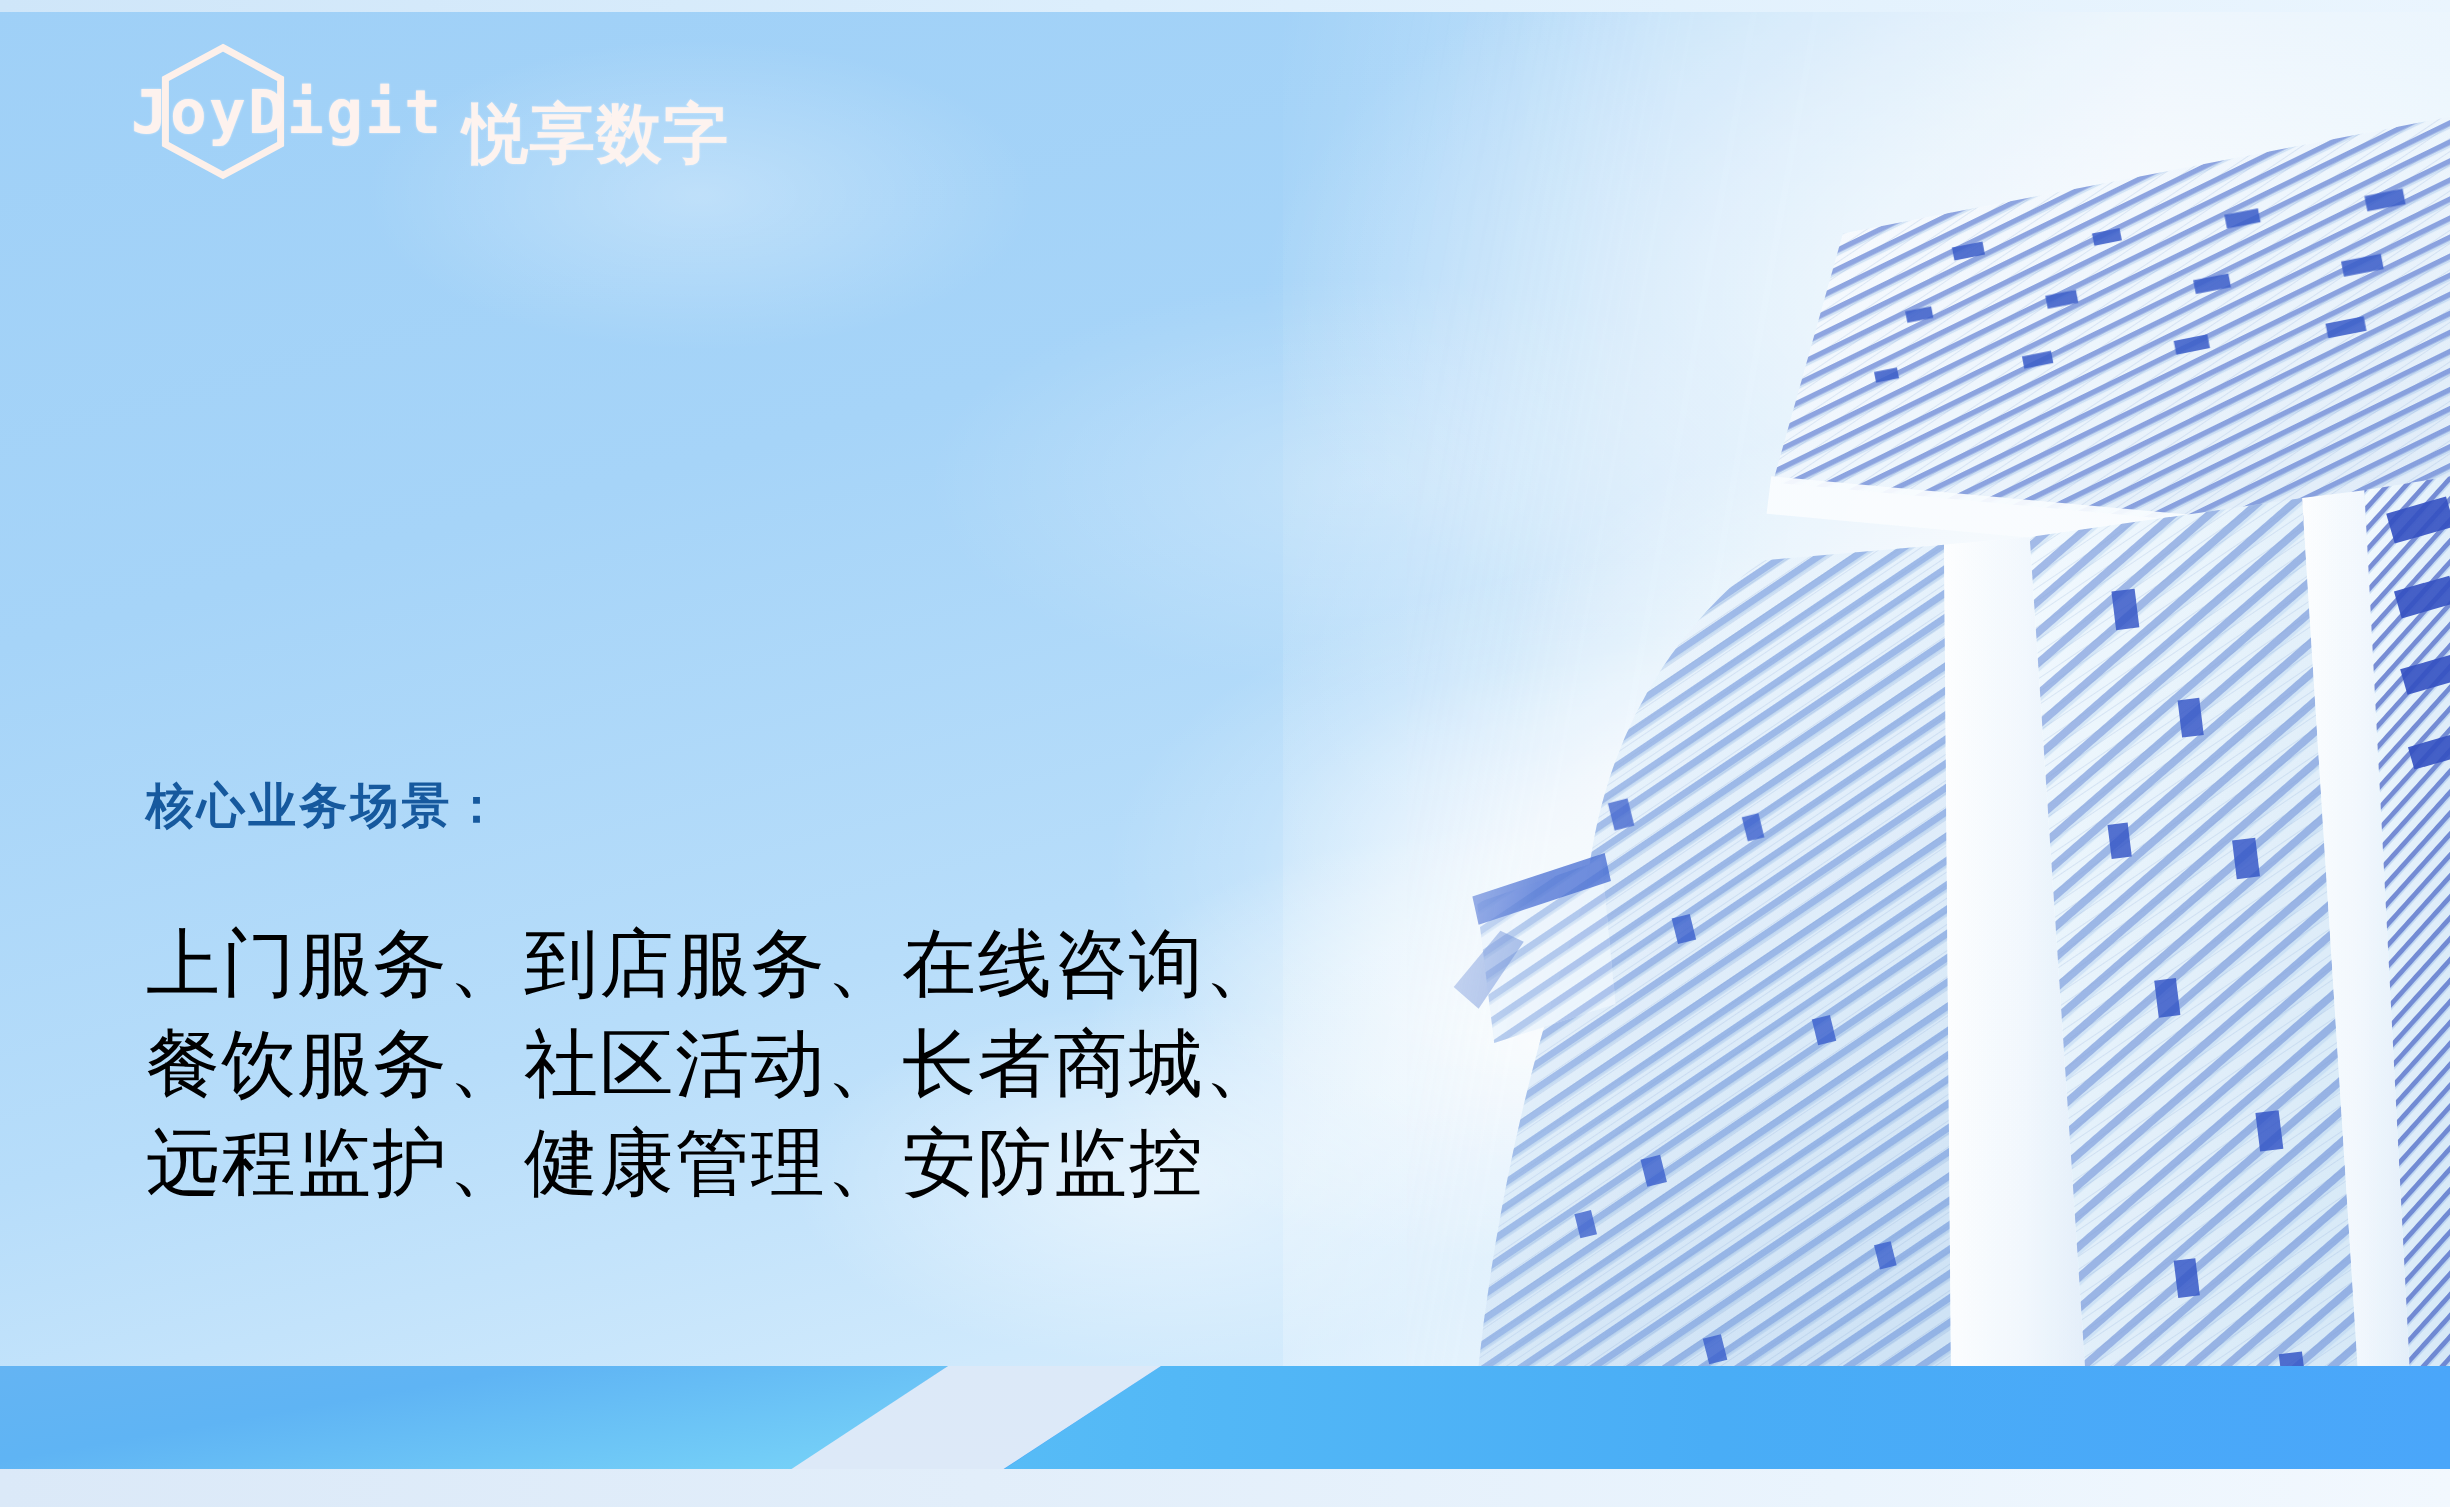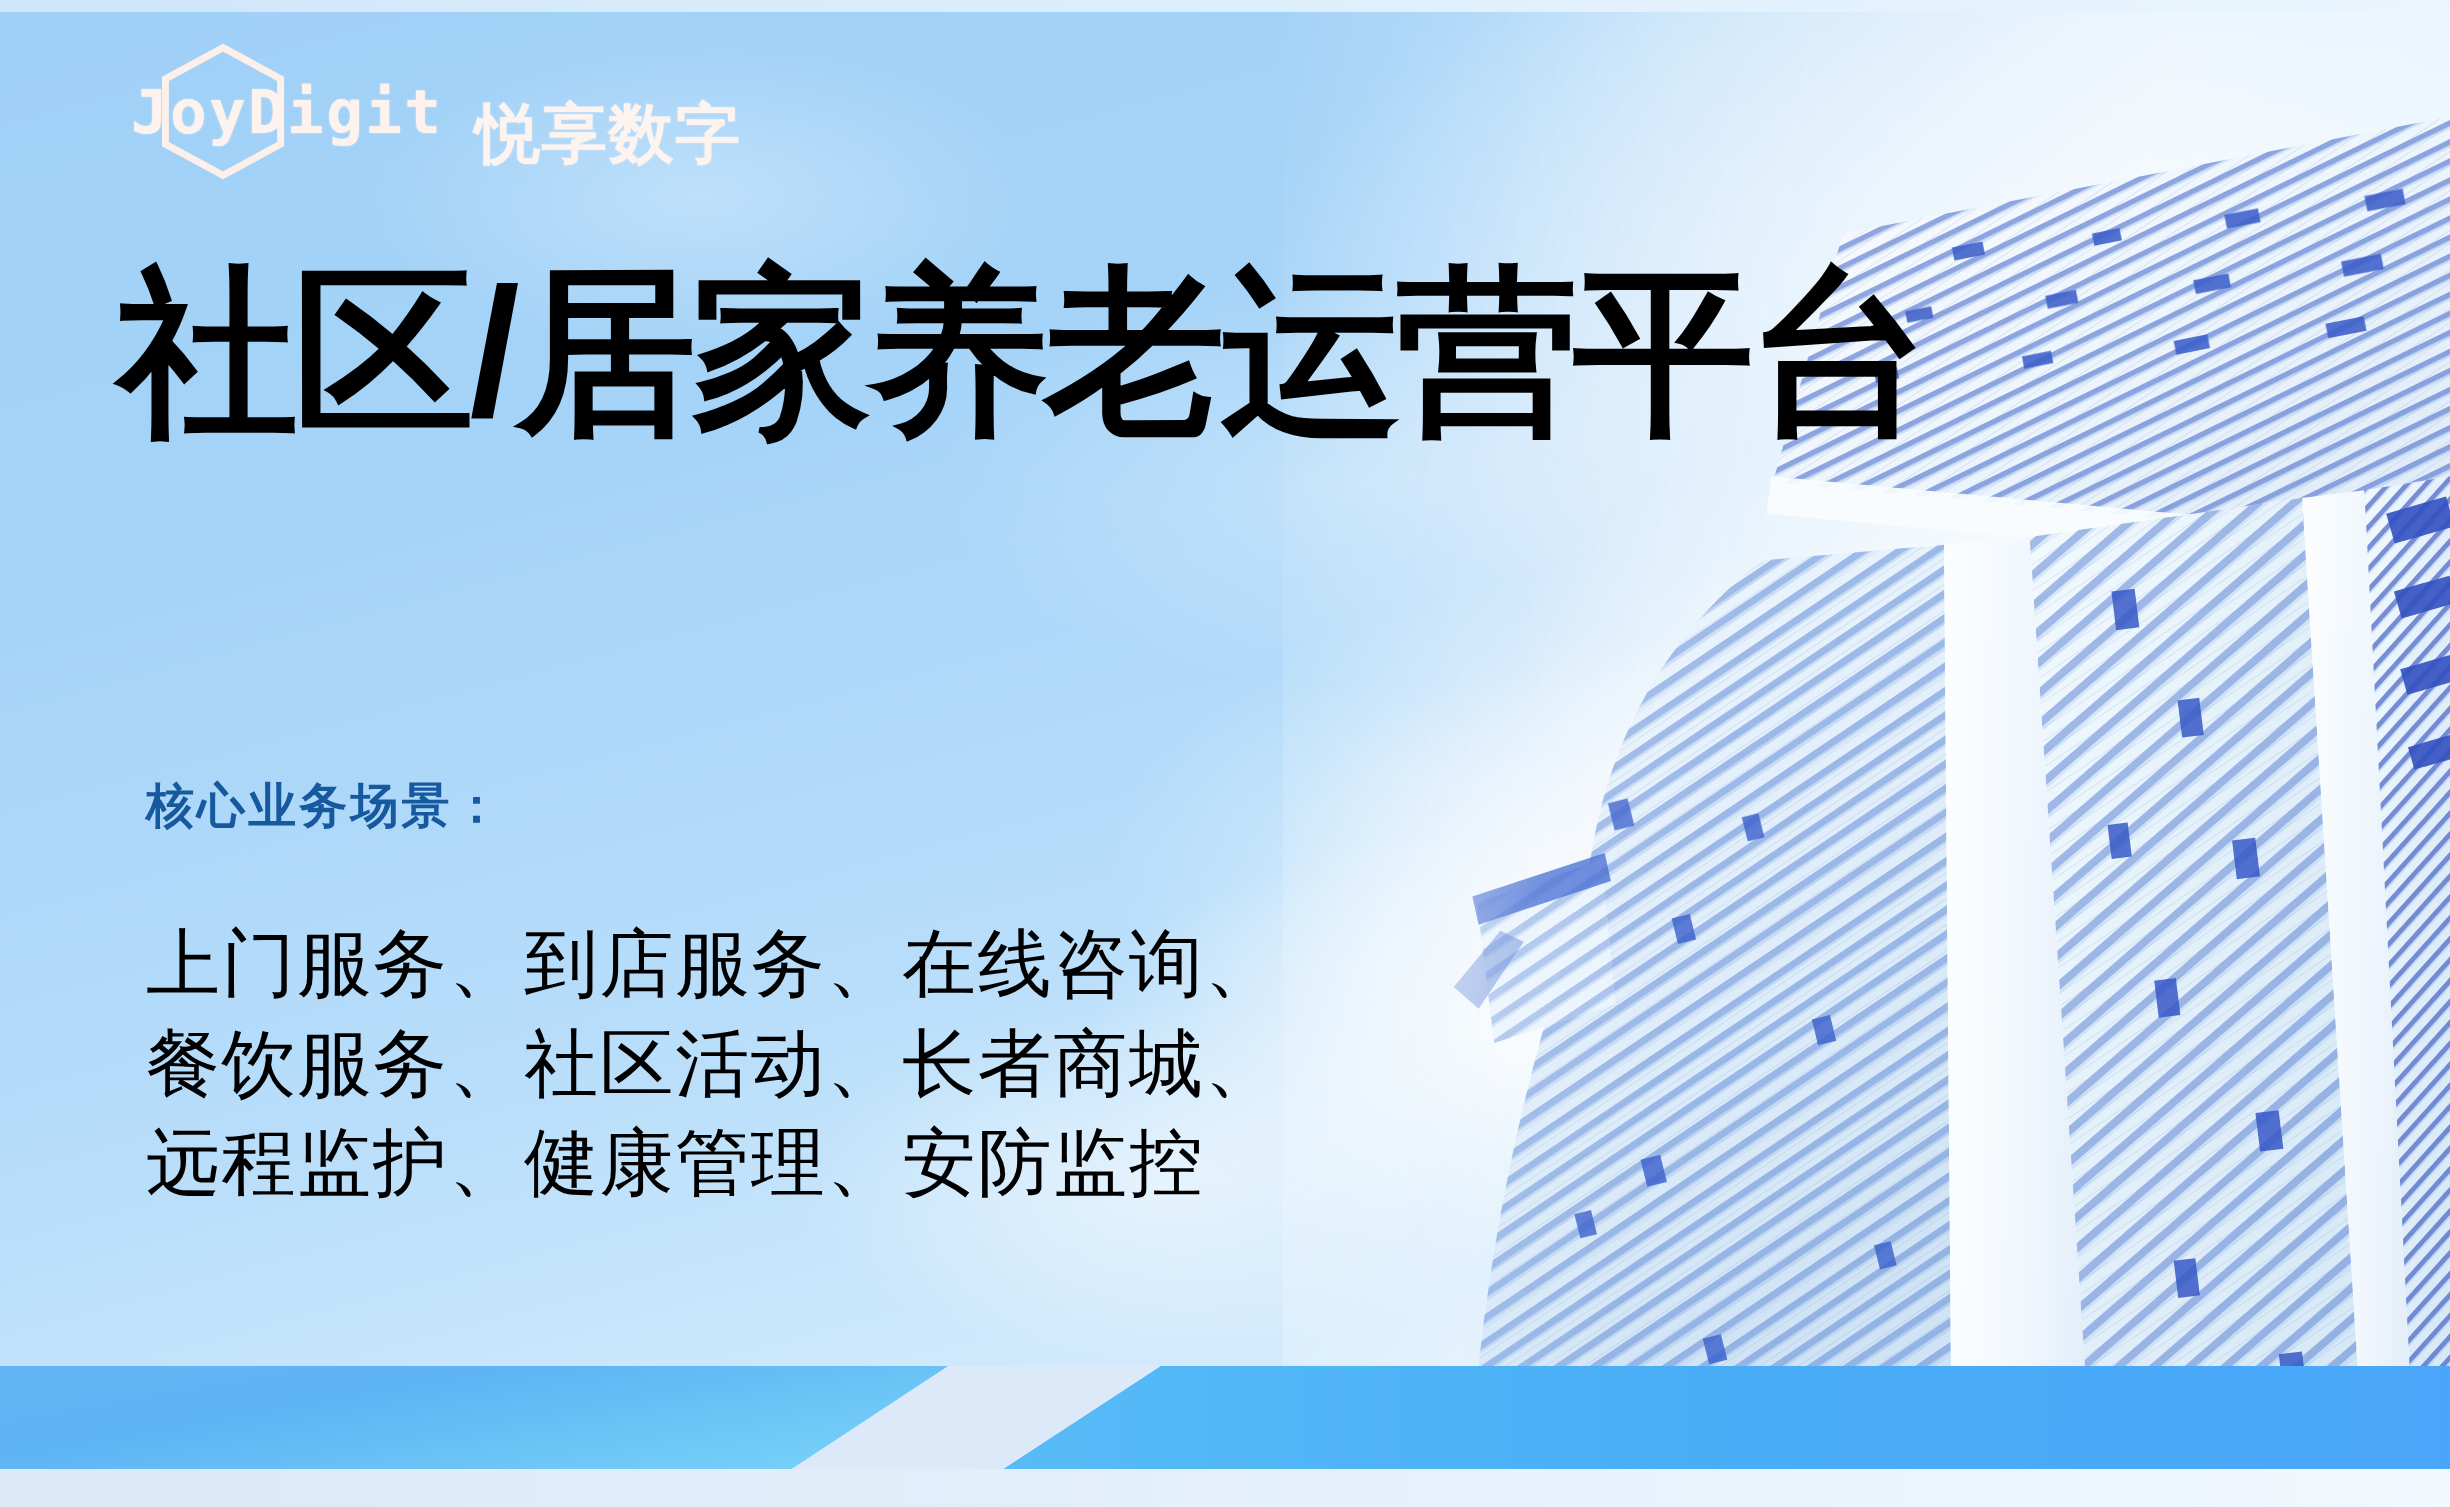--- a/index.html
+++ b/index.html
@@ -50,21 +50,21 @@
     z-index:4; overflow:hidden;
     -webkit-mask-image:linear-gradient(100deg, rgba(0,0,0,0) 0%, rgba(0,0,0,0.25) 9%, rgba(0,0,0,0.9) 22%, #000 34%, #000 100%);
             mask-image:linear-gradient(100deg, rgba(0,0,0,0) 0%, rgba(0,0,0,0.25) 9%, rgba(0,0,0,0.9) 22%, #000 34%, #000 100%);
   }
   .photo svg { position:absolute; left:0; top:0; width:1043px; height:1471px; }
 
   
   .logo-wrap {
     position:absolute; left:131px; top:65px;
     height:93px; z-index:20;
-    display:flex; align-items:center; gap:32px;
+    display:flex; align-items:center; gap:20px;
   }
   .logo-hex {
     position:absolute; left:25px; top:-22px; width:134px; height:137px;
     z-index:1; pointer-events:none;
   }
   .logo-hex svg { width:134px; height:137px; display:block; }
   .logo-word {
     position:relative; z-index:2;
     font-family:"DejaVu Sans Mono", monospace;
     font-weight:bold;
@@ -296,21 +296,20 @@
   <div class="logo-wrap">
     <span class="logo-hex">
       <svg viewBox="0 0 172 176">
         <polygon points="86,6 160,46 160,130 86,170 12,130 12,46" fill="none" stroke="#fdf0ea" stroke-width="9" stroke-linejoin="miter"></polygon>
       </svg>
     </span>
     <span class="logo-word">JoyDigit</span>
     <span class="logo-cn">悦享数字</span>
   </div>
 
-  <h1 class="title">社区/居家养老运营平台</h1>
 
   <h2 class="section-heading">核心业务场景：</h2>
 
   <div class="body-block">
     <div class="body-line">上门服务、到店服务、在线咨询、</div>
     <div class="body-line">餐饮服务、社区活动、长者商城、</div>
     <div class="body-line">远程监护、健康管理、安防监控</div>
   </div>
 
   <div class="footer-bar">

